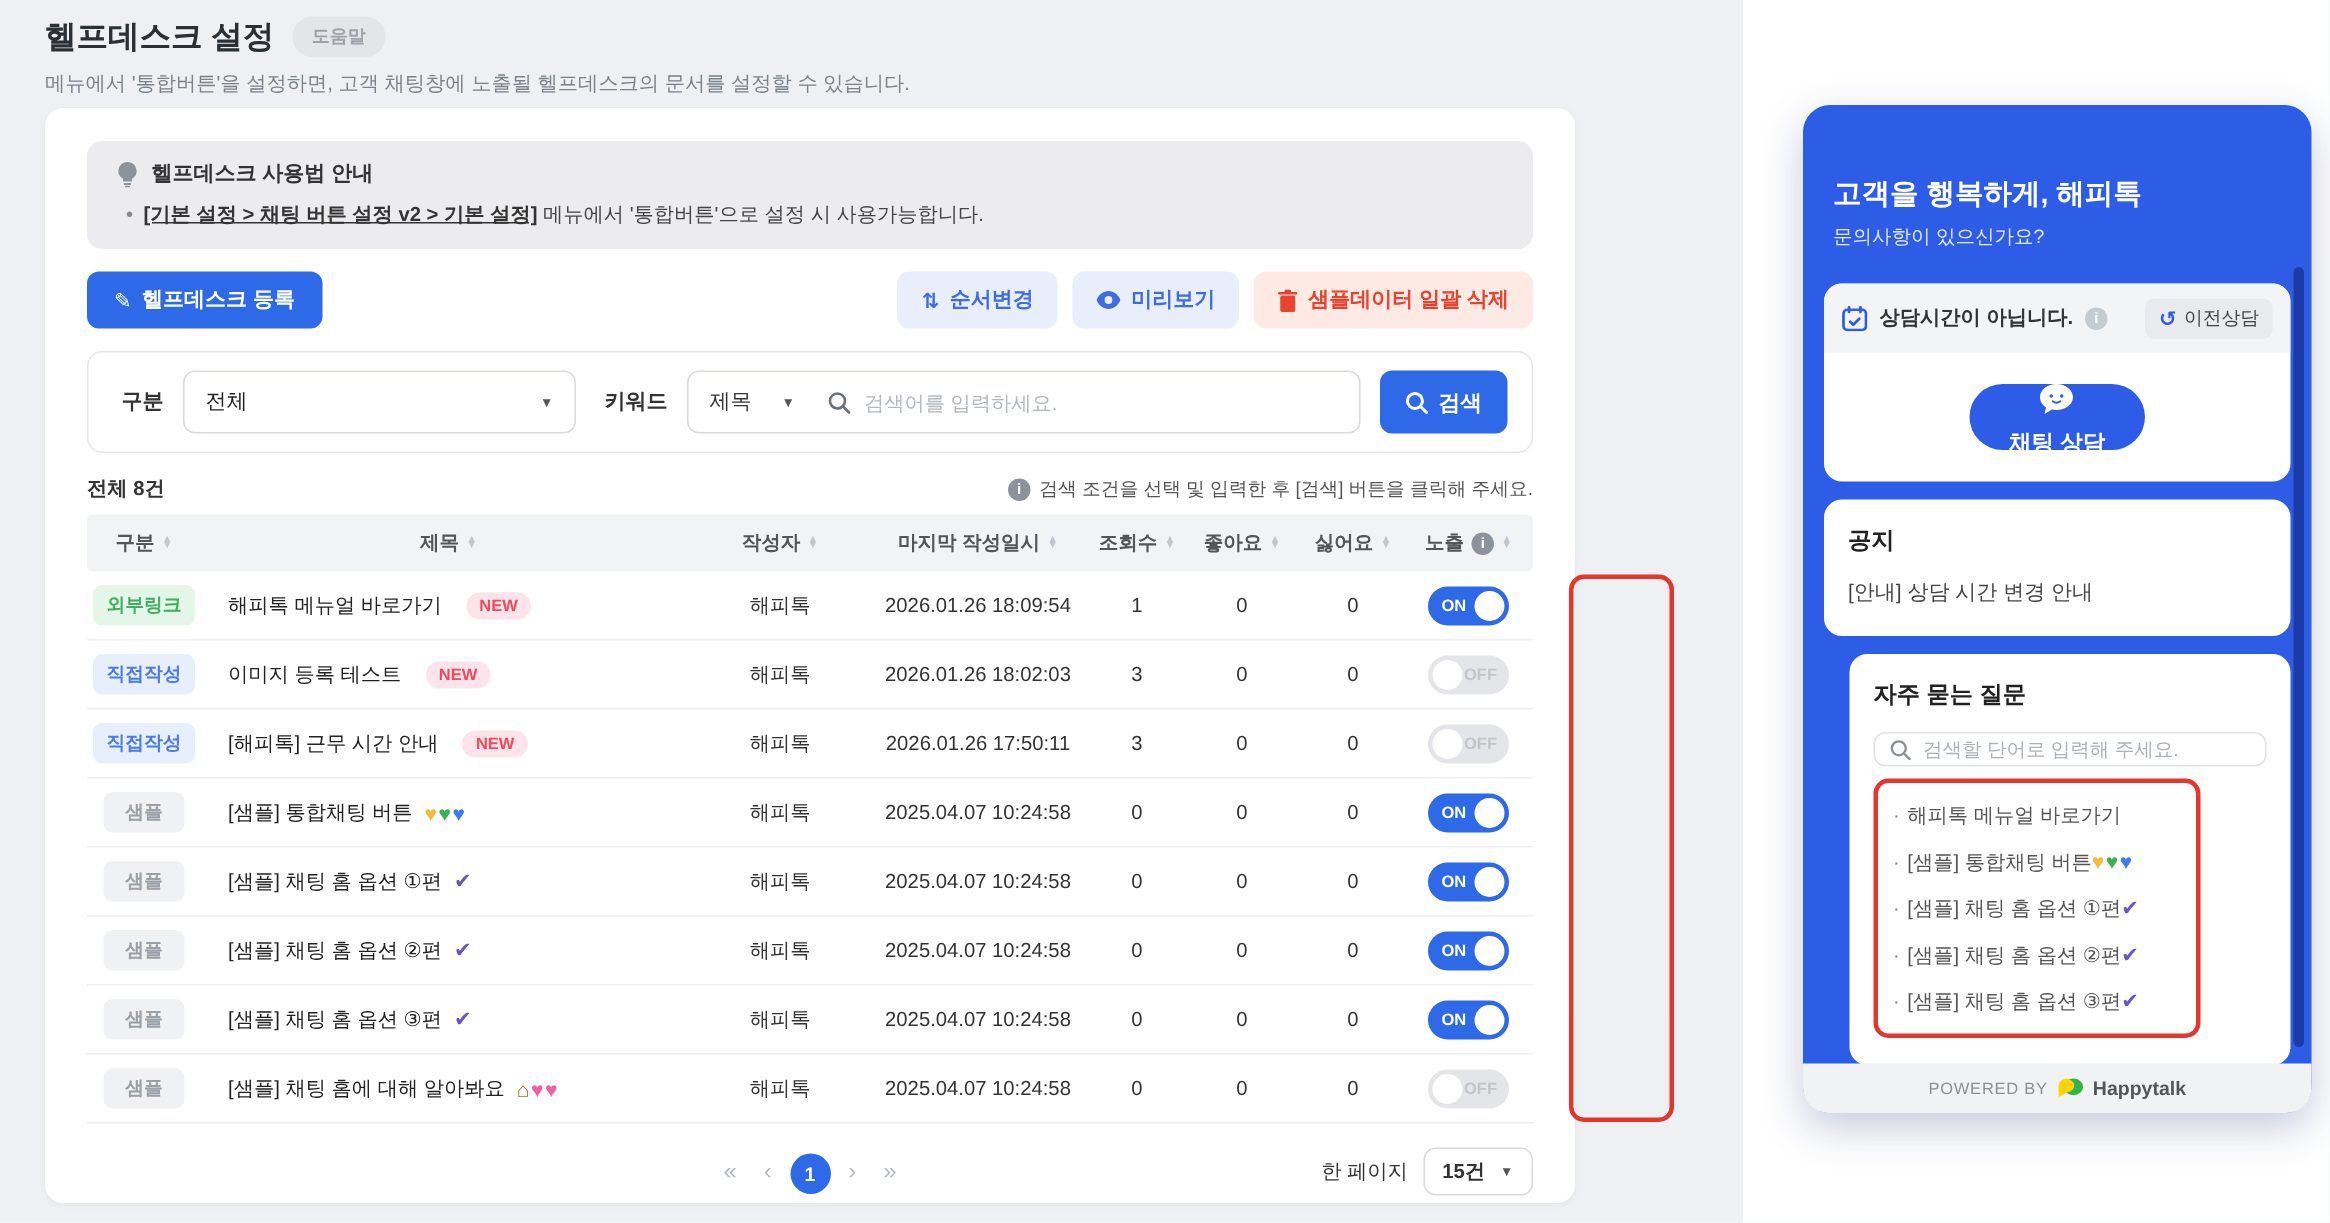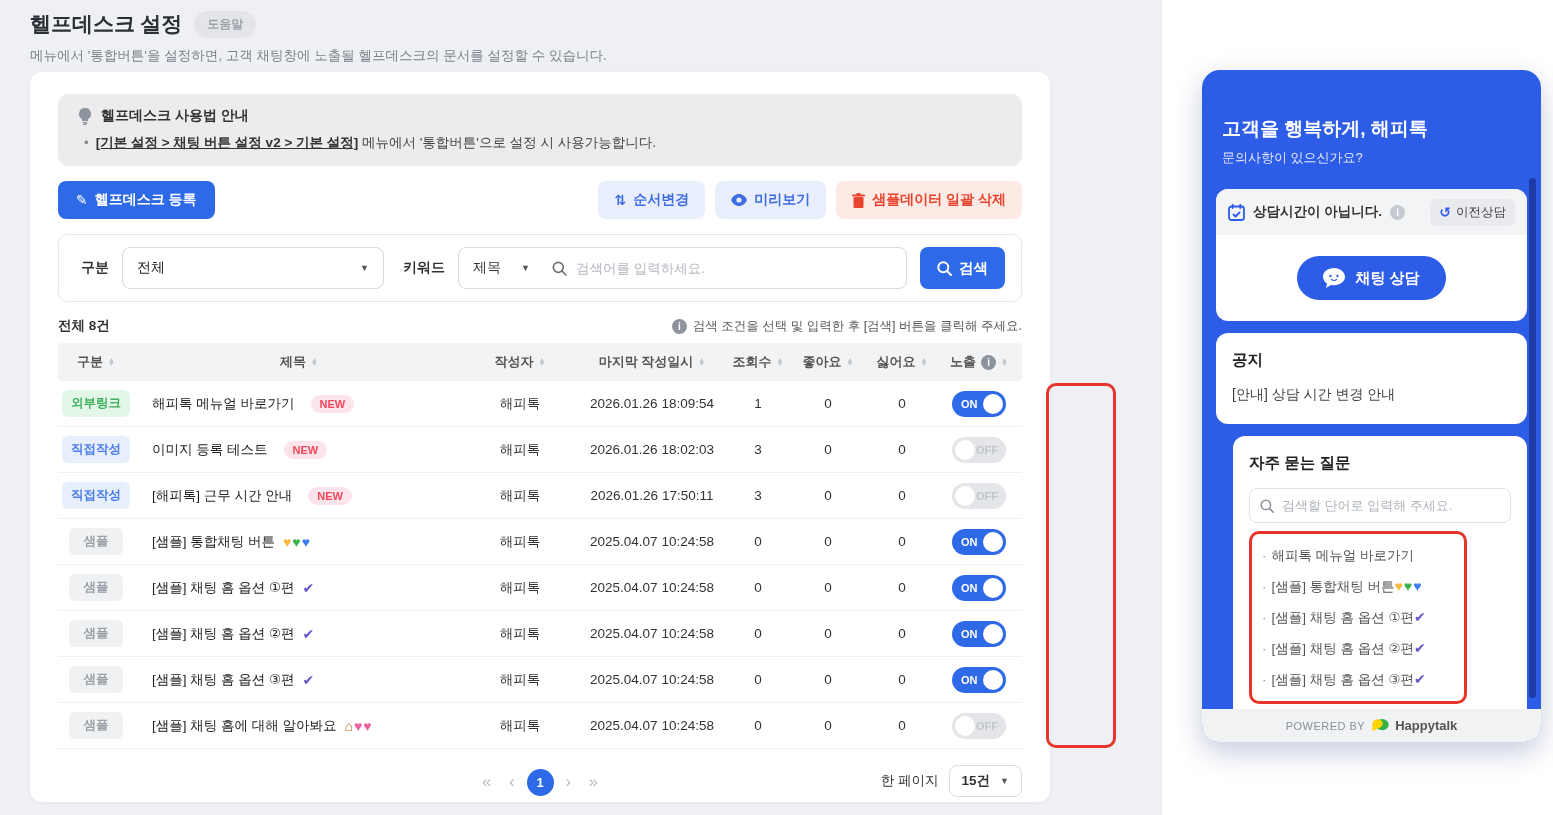--- a/index.html
+++ b/index.html
@@ -4,21 +4,21 @@
 <style>
   * { margin:0; padding:0; box-sizing:border-box; }
   html,body { width:1553px; height:815px; }
   body { font-family:"Liberation Sans","DejaVu Sans",sans-serif; background:#eef0f3; position:relative; overflow:hidden; color:#333; }
 
   .right-bg { position:absolute; left:1162px; top:0; width:391px; height:815px; background:#fff; }
 
   
   .admin-head { position:absolute; left:30px; top:10px; width:1100px; }
   .title-row { display:flex; align-items:center; gap:12px; }
-  .page-title { font-size:21px; font-weight:bold; color:#2b2f36;font-family:Liberation Serif, serif; }
+  .page-title { font-size:21px; font-weight:bold; color:#2b2f36; }
   .help-badge { background:#e3e5e9; color:#9ea3ab; font-size:12px; padding:5px 13px; border-radius:15px; font-weight:bold; }
   .subtitle { margin-top:9px; font-size:13.5px; color:#7c828b; }
 
   
   .card { position:absolute; left:30px; top:72px; width:1020px; height:730px; background:#fff; border-radius:12px; box-shadow:0 1px 4px rgba(20,30,60,.05); padding:22px 28px; }
 
   .info-box { background:#ececee; border-radius:10px; padding:13px 20px 14px; }
   .info-line1 { display:flex; align-items:center; gap:9px; font-size:14px; font-weight:bold; color:#333; }
   .info-line2 { margin-top:9px; font-size:13.5px; color:#444; padding-left:6px; }
   .info-line2 .dot { color:#888; margin-right:7px; }
@@ -86,26 +86,26 @@
   .w-head { padding:46px 20px 0; }
   .w-title { color:#fff; font-size:19px; font-weight:bold; }
   .w-sub { color:#e2e9ff; font-size:13px; margin-top:7px; }
   .w-card { background:#fff; border-radius:12px; margin:0 14px; overflow:hidden; }
   .w-card1 { margin-top:22px; }
   .w-strip { background:#f3f4f6; height:46px; display:flex; align-items:center; gap:8px; padding:0 12px; }
   .w-status-text { font-size:13.5px; font-weight:bold; color:#333; }
   .w-history { margin-left:auto; background:#e9eaee; border-radius:6px; padding:5px 9px; display:flex; align-items:center; gap:5px; font-size:12.5px; color:#444; cursor:pointer; }
   .w-history .hist-glyph { color:#2d5ce6; font-weight:bold; font-size:14px; }
   .w-chat-body { height:86px; display:flex; align-items:center; justify-content:center; }
-  .w-chat-btn { background:#2d5ce6; color:#fff; border:none; border-radius:23px; height:44px; padding:0 26px; font-size:15px; font-weight:bold; display:flex; align-items:center; gap:10px; cursor:pointer; font-family:inherit; }
+  .w-chat-btn { background:#2d5ce6; color:#fff; border:none; border-radius:23px; height:44px; padding:0 26px; font-size:15px; font-weight:bold; display:flex; align-items:center; gap:10px; cursor:pointer; font-family:inherit;flex-direction:column; }
   .w-card2 { margin-top:12px; padding:17px 16px 20px; }
   .w-card-title { font-size:15.5px; font-weight:bold; color:#222; }
   .w-notice-item { margin-top:15px; font-size:14px; color:#444; cursor:pointer; }
   .w-card3 { margin-top:12px; padding:17px 16px 18px;margin-left:31px; }
-  .w-search { margin-top:14px; border:1px solid #e0e2e6; border-radius:8px; height:35px; display:flex; align-items:center; gap:8px; padding:0 10px; }
+  .w-search { margin-top:14px; border:1px solid #e0e2e6; border-radius:8px; height:23px; display:flex; align-items:center; gap:8px; padding:0 10px; }
   .w-search input { border:none; outline:none; flex:1; font-size:13px; font-family:inherit; color:#333; }
   .w-search input::placeholder { color:#adb2ba; }
   .faq-box { margin-top:8px; border:3px solid #e6362b; border-radius:10px; width:218px; padding:6px 10px; }
   .faq-item { font-size:13.5px; color:#555; line-height:31px; white-space:nowrap; cursor:pointer; }
   .faq-item .dot { color:#888; margin-right:5px; }
   .w-scroll { position:absolute; right:5px; top:108px; width:7px; height:520px; background:#1d3ba6; border-radius:4px; cursor:pointer; }
   .w-footer { position:absolute; left:0; right:0; bottom:0; height:33px; background:#f1f2f4; border-radius:0 0 17px 17px; display:flex; align-items:center; justify-content:center; gap:6px; }
   .powered { font-size:11px; color:#8a8f98; letter-spacing:.5px; }
   .brand { font-size:13px; color:#555; font-weight:bold; }
 

